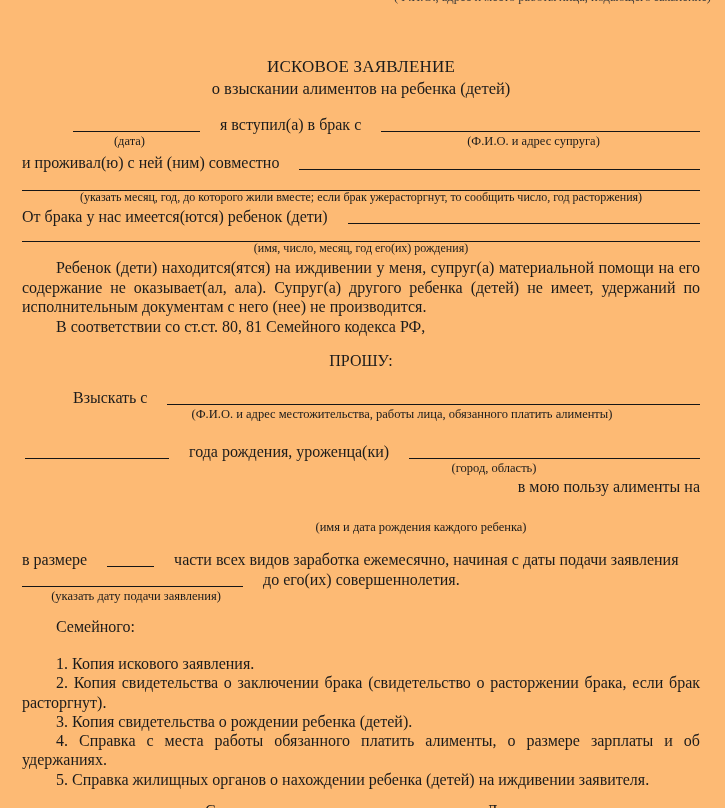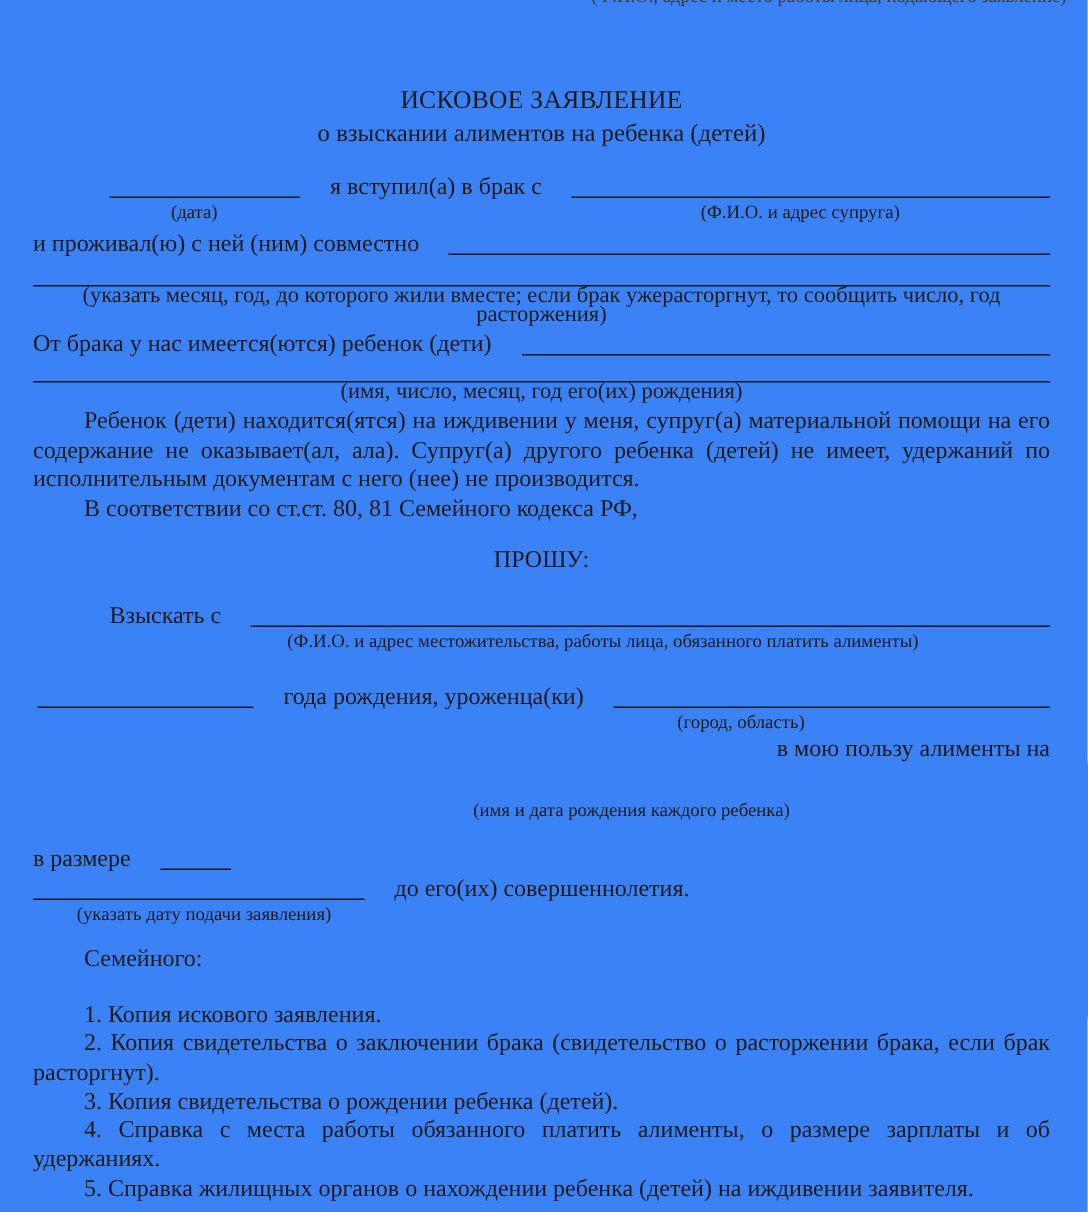--- a/index.html
+++ b/index.html
@@ -1,21 +1,21 @@
 <!DOCTYPE html>
 <html lang="ru"><head>
 <meta charset="utf-8">
 <style>
   html,body { margin:0; padding:0; background:#e4e4e4; }
   .page {
     position:relative;
     width:725px; height:808px;
     box-sizing:border-box;
     padding:0 25px 0 22px;
-    background:#3b82f6;
+    background:#fdba74;
     color:#1b1b1b;
     font-family:"Liberation Serif","DejaVu Serif",serif;
     font-size:16px;
     overflow:hidden;
   }
   .clipped-top {
     position:absolute; top:-10px; right:14px;
     font-size:12.5px; color:#3a3a3a; white-space:nowrap;
   }
   .titleblock { text-align:center; margin-top:56px; line-height:22px; }
@@ -25,21 +25,21 @@
   .row { display:flex; align-items:flex-end; column-gap:5px; line-height:20px;gap:20px; }
   .t  { white-space:nowrap; }
   .bl { flex:1 1 auto; border-bottom:1.5px solid #161616; margin-bottom:3px; }
   .blw{ flex:0 0 auto; border-bottom:1.5px solid #161616; margin-bottom:3px; }
   .sp { flex:0 0 auto; }
 
   .fullline { border-bottom:1.5px solid #161616; }
 
   .caprow { display:flex; font-size:12.5px; line-height:13px; }
   .capc   { text-align:center; }
-  .cap-full { font-size:15px; line-height:13px; text-align:center; }
+  .cap-full { font-size:12px; line-height:13px; text-align:center; }
 
   .para { margin:3px 0 0; text-align:justify; text-indent:34px; line-height:19.5px; }
   .p0   { margin:0; text-align:justify; text-indent:34px; line-height:19.5px; }
 
   .heading-center { text-align:center; margin:16px 0 18px; }
 
   .att-head { margin:14px 0 0; text-indent:34px; line-height:20px; }
   .att p { margin:0; text-align:justify; text-indent:34px; line-height:19.3px; }
   .att p:first-child { margin-top:17px; }
 
@@ -112,20 +112,21 @@
     <span class="t">в мою пользу алименты на</span>
     <span class="bl"></span>
   </div>
   <div class="caprow">
     <span class="capc" style="flex:1; padding-left:120px;">(имя и дата рождения каждого ребенка)</span>
   </div>
 
   <div class="row" style="margin-top:16px;">
     <span class="t">в размере</span>
     <span class="blw" style="width:47px;"></span>
+    <span class="t">части всех видов заработка ежемесячно, начиная с даты подачи заявления</span>
   </div>
   <div class="row">
     <span class="blw" style="width:221px;"></span>
     <span class="t">до его(их) совершеннолетия.</span>
   </div>
   <div class="caprow">
     <span class="capc" style="width:228px;">(указать дату подачи заявления)</span>
   </div>
 
   <p class="att-head">Семейного:</p>

